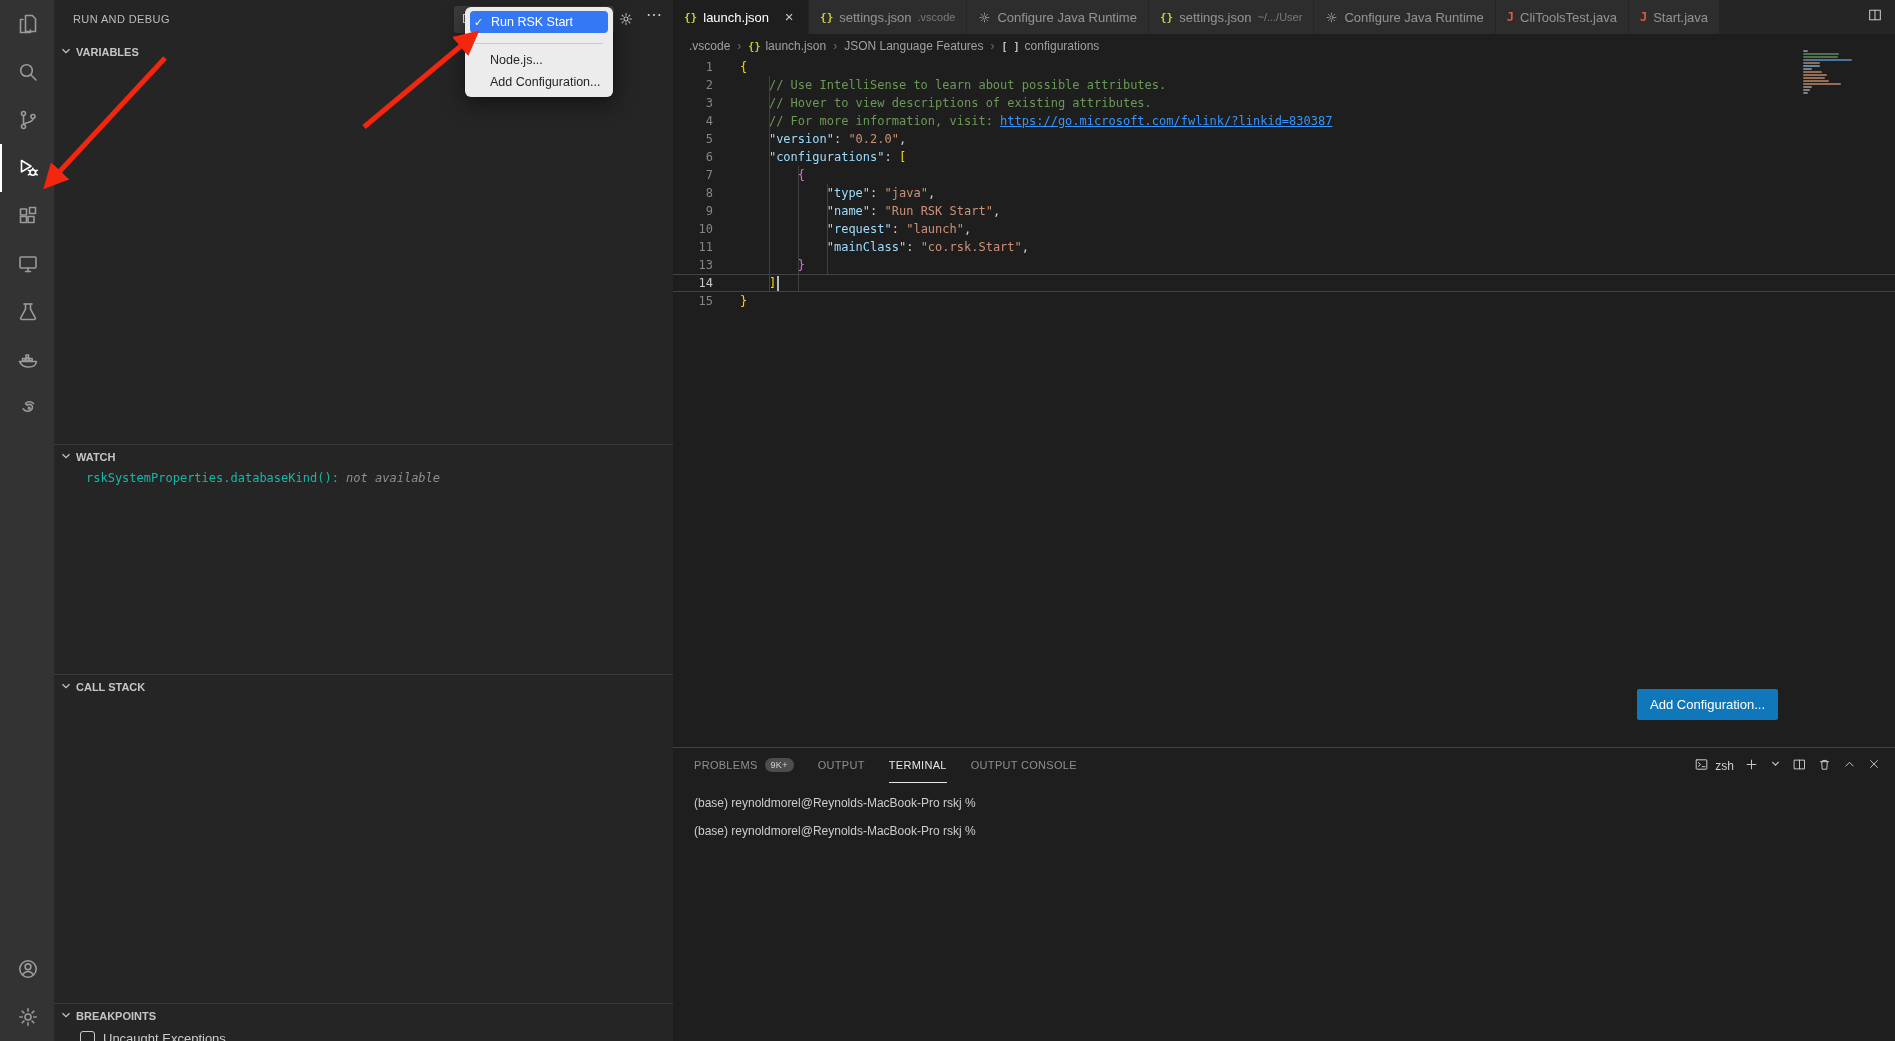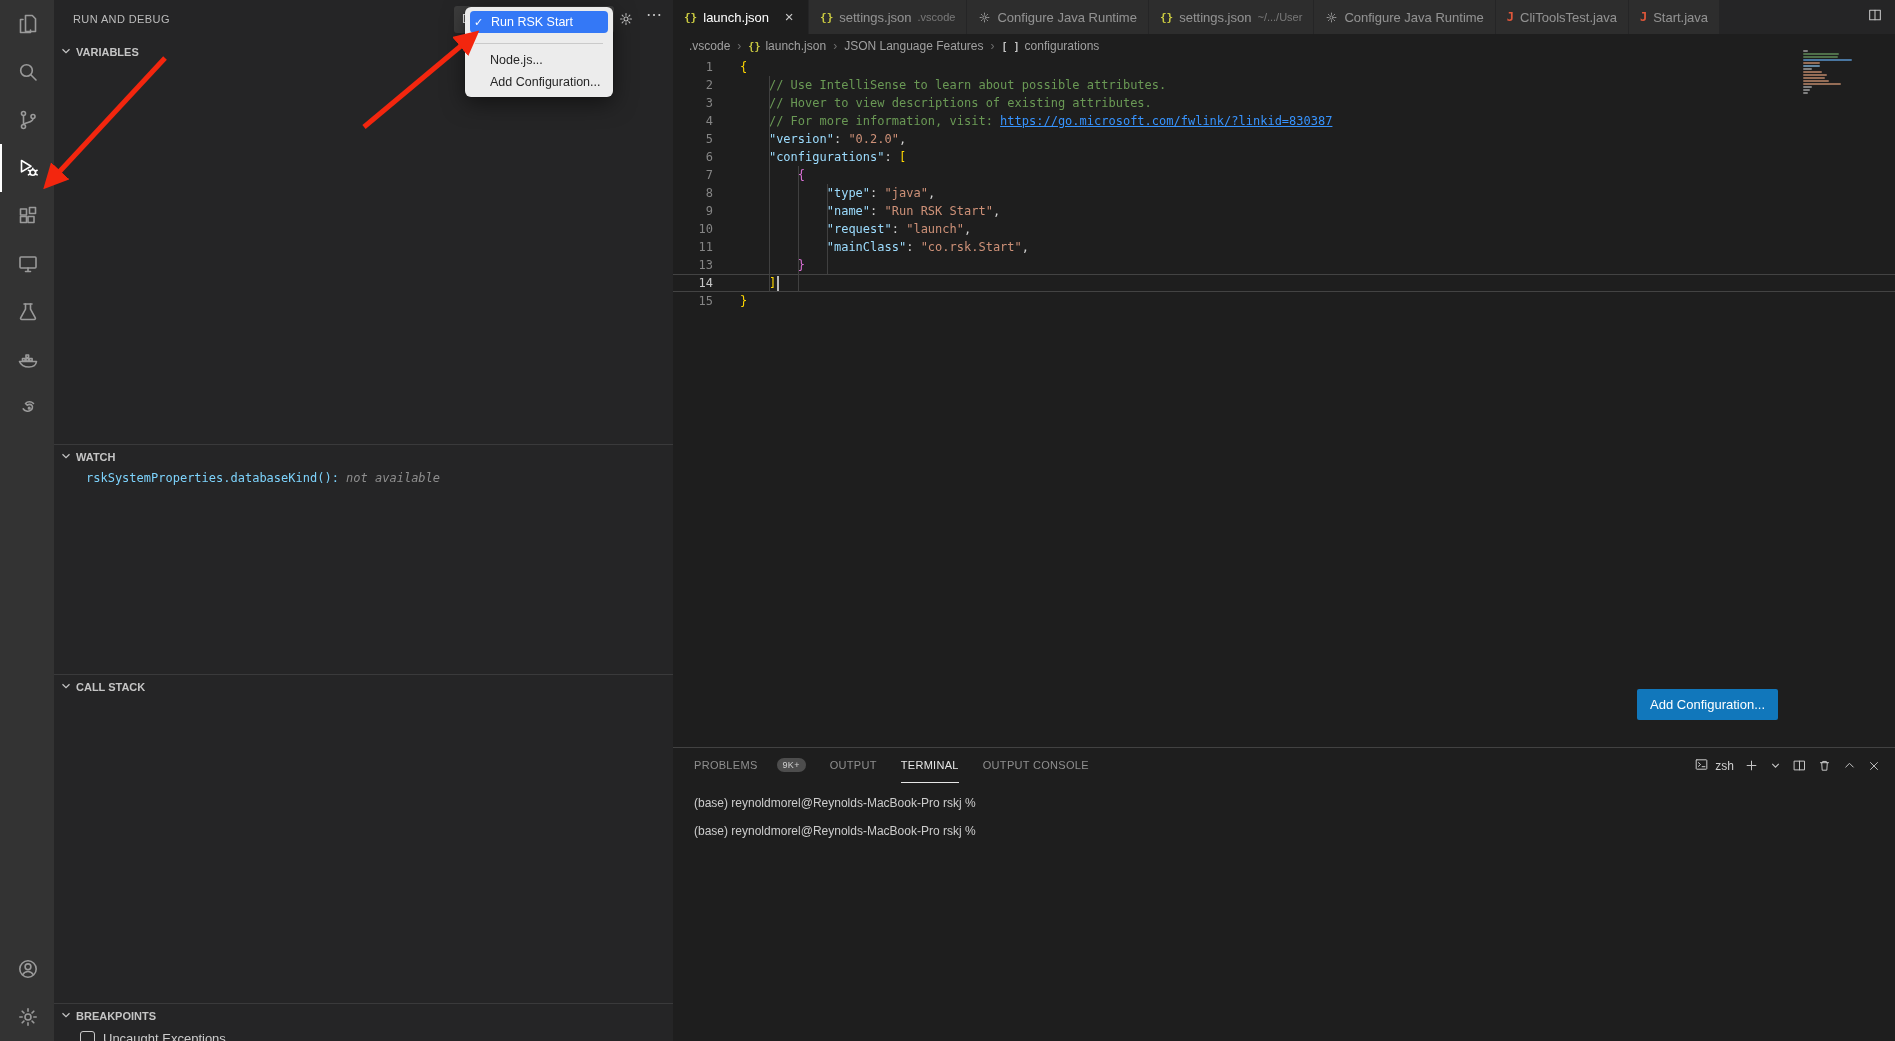--- a/index.html
+++ b/index.html
@@ -23,21 +23,21 @@
   .hdr-more { left:592px; top:5px; font-size:16px; letter-spacing:1px; }
 
   .sec { position:absolute; left:0; width:100%; border-top:1px solid rgba(204,204,204,0.13); }
   .sec-variables { top:40px; height:416px; border-top:none; }
   .sec-watch { top:444px; height:218px; }
   .sec-callstack { top:674px; height:329px; }
   .sec-breakpoints { top:1003px; bottom:0; }
   .sec-header { height:24px; display:flex; align-items:center; gap:3px; padding-left:5px; font-size:11px; font-weight:bold; color:#c5c5c5; cursor:pointer; }
   .sec-header svg { flex:none; }
   .watch-row { padding-left:32px; margin-top:2px; font-family:"DejaVu Sans Mono", monospace; font-size:12px; white-space:pre; }
-  .watch-expr { color:#7dd3fc; }
+  .watch-expr { color:#14b8a6; }
   .watch-val { color:#8e8e8e; font-style:italic; }
   .bp-row { display:flex; align-items:center; gap:8px; padding-left:26px; margin-top:3px; font-size:13px; color:#cccccc; }
   .bp-checkbox { width:15px; height:15px; border:1px solid #c8c8c8; border-radius:3px; background:transparent; flex:none; cursor:pointer; }
 
   
   .editor-area { position:absolute; left:673px; top:0; right:0; height:100%; background:#1e1e1e; }
   .tabbar { height:34px; background:#252526; display:flex; align-items:stretch; }
   .tab { display:flex; align-items:center; gap:6px; padding:0 11px; background:#2d2d2d; border-right:1px solid #252526; font-size:13px; color:rgba(255,255,255,0.48); cursor:pointer; white-space:nowrap; }
   .tab.active { background:#1e1e1e; color:#ffffff; }
   .tab .detail { font-size:11px; color:rgba(255,255,255,0.35); }
@@ -73,24 +73,24 @@
 
   .minimap { position:absolute; top:50px; right:14px; width:78px; }
   .mm-bar { height:2px; margin-bottom:1px; border-radius:1px; opacity:.9; }
 
   .add-config { position:absolute; top:689px; right:117px; background:#1177bb; color:#ffffff; border:none; border-radius:2px; font-family:"Liberation Sans", sans-serif; font-size:13px; padding:8px 13px; cursor:pointer; }
 
   
   .panel { position:absolute; left:0; right:0; top:747px; bottom:0; border-top:1px solid #424242; background:#1e1e1e; }
   .panel-header { height:35px; display:flex; align-items:center; padding:0 14px 0 21px; }
   .panel-tabs { display:flex; gap:24px; height:100%; align-items:stretch; }
-  .panel-tab { display:flex; align-items:center; gap:19px; font-size:11px; color:#8f8f8f; letter-spacing:.3px; border-bottom:1px solid transparent; cursor:pointer;justify-content:space-between; }
+  .panel-tab { display:flex; align-items:center; gap:7px; font-size:11px; color:#8f8f8f; letter-spacing:.3px; border-bottom:1px solid transparent; cursor:pointer;justify-content:space-between; }
   .panel-tab.active { color:#e7e7e7; border-bottom-color:#e7e7e7; }
   .badge { background:#4d4d4d; color:#d0d0d0; font-size:9px; padding:2px 6px; border-radius:10px; }
-  .panel-actions { margin-left:auto; display:flex; align-items:center; gap:10px; color:#c5c5c5; }
+  .panel-actions { margin-left:auto; display:flex; align-items:flex-start; gap:10px; color:#c5c5c5; }
   .panel-actions .pa-btn { display:flex; align-items:center; cursor:pointer; }
   .shell-label { display:flex; align-items:center; gap:6px; font-size:12px; color:#cccccc; cursor:pointer; }
   .terminal { padding:12px 0 0 21px; font-family:Liberation Sans, sans-serif; font-size:12px; line-height:17px; color:#cccccc; }
   .term-line { white-space:pre; }
   .term-line.blank { height:11px; }
   .term-hl { background:#2472c8; color:#ffffff; padding:0 3px; }
 
   
   .config-menu { position:absolute; left:465px; top:7px; width:148px; background:#ececec; border-radius:6px; box-shadow:0 6px 22px rgba(0,0,0,0.5), 0 0 0 0.5px rgba(0,0,0,0.18); padding:4px 0; z-index:90; font-size:12.5px; color:#262626; }
   .menu-item { padding:3px 10px 3px 8px; display:flex; gap:5px; align-items:center; height:22px; cursor:pointer; }

